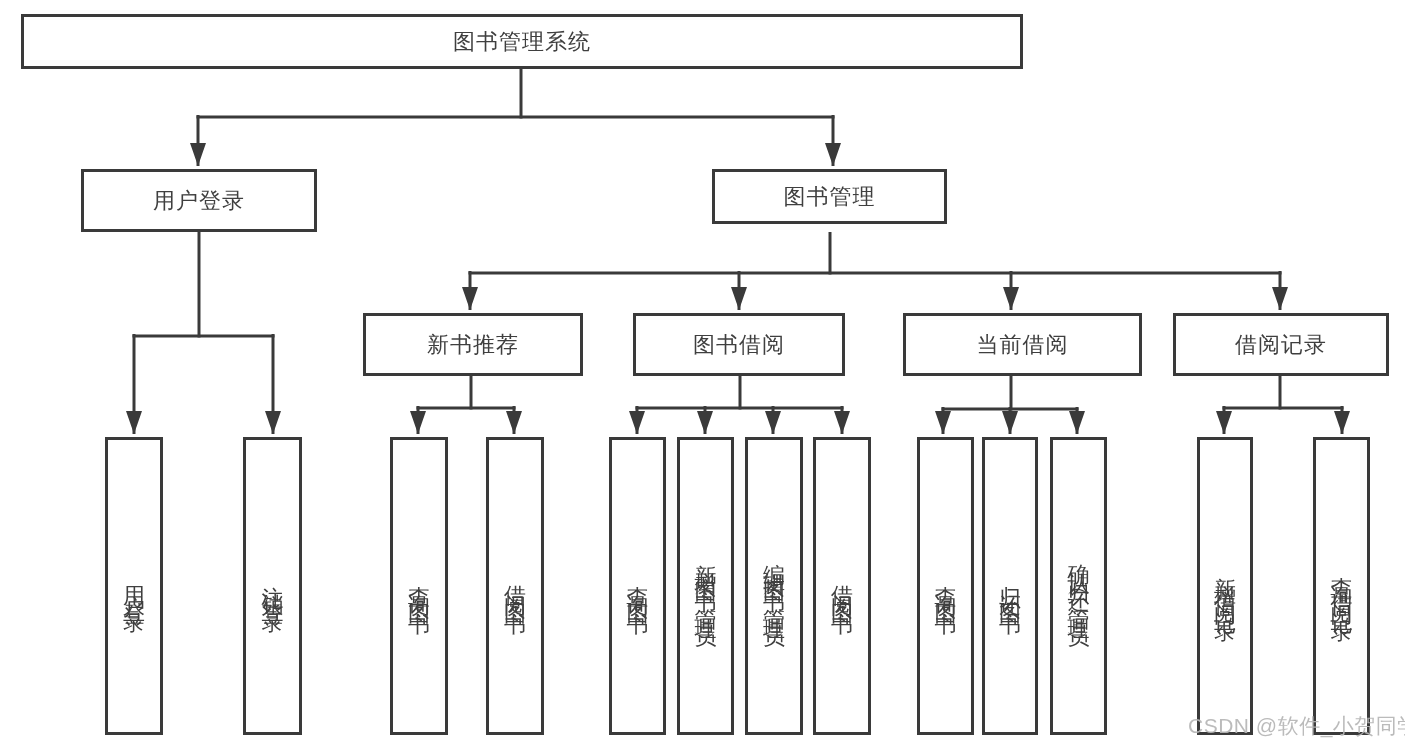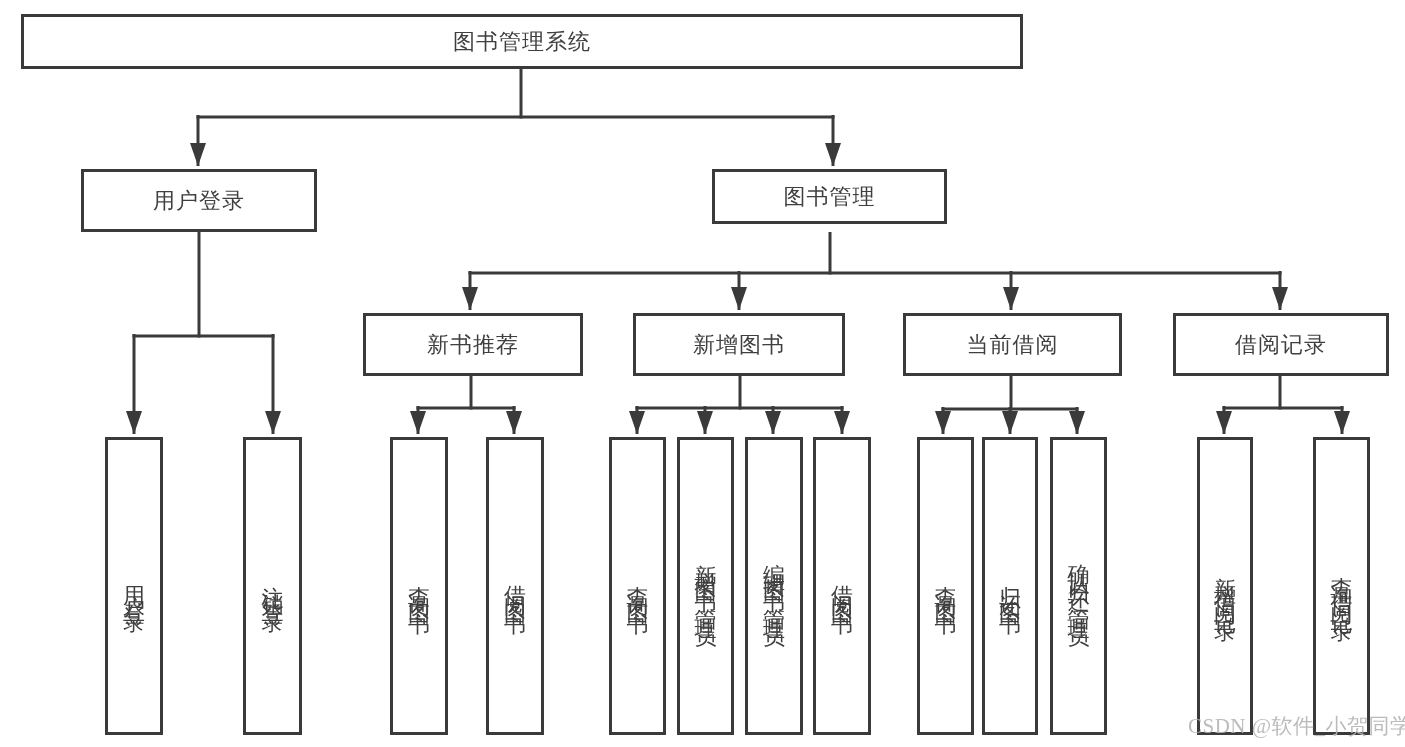--- a/index.html
+++ b/index.html
@@ -1,21 +1,21 @@
 <!DOCTYPE html>
 <html><head>
 <meta charset="utf-8">
 <style>
   html, body { margin: 0; padding: 0; background: #ffffff; }
   .canvas {
     position: relative;
     width: 1405px;
     height: 747px;
     background: #ffffff;
-    font-family: Liberation Serif, serif;
+    font-family: Liberation Sans, sans-serif;
     overflow: hidden;
   }
   .wires {
     position: absolute;
     left: 0; top: 0;
     width: 1405px; height: 747px;
   }
   .box {
     position: absolute;
     box-sizing: border-box;
@@ -35,21 +35,21 @@
     line-height: 1;
   }
   
   .n-root   { left: 21px;  top: 14px;  width: 1002px; height: 55px; }
   
   .n-ulogin { left: 81px;  top: 169px; width: 236px; height: 63px; }
   .n-bmgmt  { left: 712px; top: 169px; width: 235px; height: 55px; }
   
   .n-nrec   { left: 363px; top: 313px; width: 220px; height: 63px; }
   .n-bborrow{ left: 633px; top: 313px; width: 212px; height: 63px; }
-  .n-cur    { left: 903px; top: 313px; width: 219px; height: 63px; }
+  .n-cur    { left: 903px; top: 313px; width: 239px; height: 63px; }
   .n-rec    { left: 1173px;top: 313px; width: 216px; height: 63px; }
   
   .leaf { top: 437px; height: 298px; }
   .lf0  { left: 105px;  width: 58px; }
   .lf1  { left: 243px;  width: 59px; }
   .lf2  { left: 390px;  width: 58px; }
   .lf3  { left: 486px;  width: 58px; }
   .lf4  { left: 609px;  width: 57px; }
   .lf5  { left: 677px;  width: 57px; }
   .lf6  { left: 745px;  width: 58px; }
@@ -125,21 +125,21 @@
       <line x1="1342" y1="406" x2="1342" y2="434" marker-end="url(#ah)"></line>
     </g>
   </svg>
 
   <div class="box h n-root">图书管理系统</div>
 
   <div class="box h n-ulogin">用户登录</div>
   <div class="box h n-bmgmt">图书管理</div>
 
   <div class="box h n-nrec">新书推荐</div>
-  <div class="box h n-bborrow">新增图书</div>
+  <div class="box h n-bborrow">图书借阅</div>
   <div class="box h n-cur">当前借阅</div>
   <div class="box h n-rec">借阅记录</div>
 
   <div class="box v leaf lf0">
     <span class="vtxt">用户登录</span>
   </div>
   <div class="box v leaf lf1">
     <span class="vtxt">注销登录</span>
   </div>
   <div class="box v leaf lf2">

